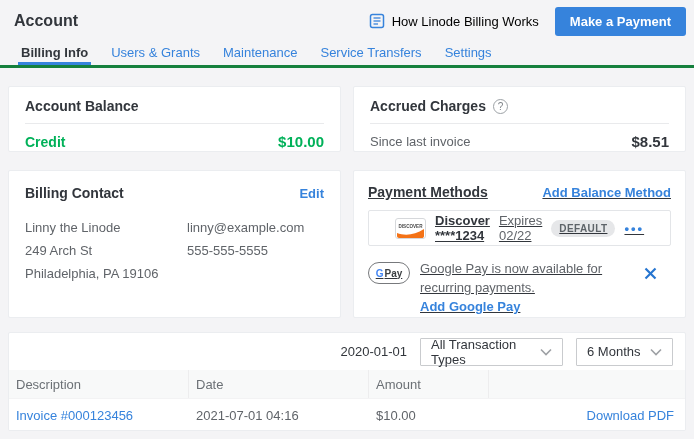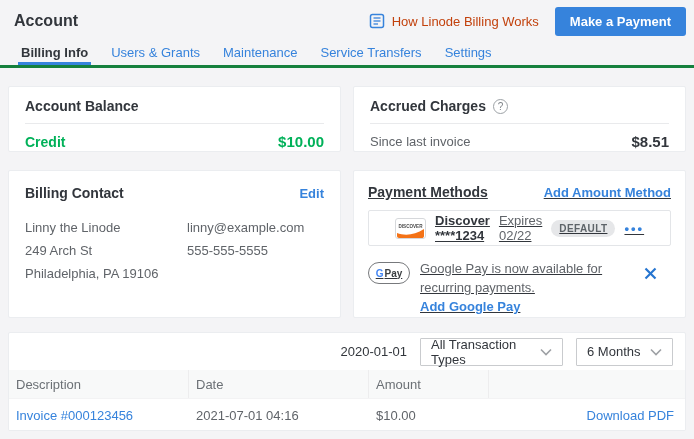--- a/index.html
+++ b/index.html
@@ -6,21 +6,21 @@
   html,body { background:#e9eaec; }
   body { font-family: "Liberation Sans", sans-serif; }
   .page {
     position: relative; width: 694px; height: 439px;
     background: #f4f4f6; overflow: hidden; color:#32363c; font-size:13px;
   }
   
   .topbar { position:absolute; top:0; left:0; right:0; height:42px; display:flex; align-items:center; padding:0 8px 0 14px; }
   .page-title { font-size:16px; font-weight:700; color:#32363c;text-align:center; }
   .topbar-right { margin-left:auto; display:flex; align-items:center; gap:16px; }
-  .docs-link { display:flex; align-items:center; gap:7px; color:#c2410c; cursor:pointer; font-size:13px;justify-content:space-between; }
+  .docs-link { display:flex; align-items:center; gap:7px; color:#000000; cursor:pointer; font-size:13px;justify-content:space-between; }
   .btn-primary { background:#3683dc; color:#fff; border:none; border-radius:3px; font-family:inherit;
     font-size:13px; font-weight:600; padding:7px 15px; cursor:pointer; }
   
   .tabs { position:absolute; top:42px; left:0; right:0; height:26px; border-bottom:3px solid #15803d;
     display:flex; align-items:stretch; padding-left:18px; gap:17px; }
   .tab { display:flex; align-items:center; padding:0 3px; color:#3683dc; cursor:pointer; border-bottom:3px solid transparent; }
   .tab.active { color:#32363c; font-weight:700; border-bottom-color:#3683dc; }
   
   .card { position:absolute; background:#fff; border:1px solid #ebedf0; border-radius:2px; }
   .card-title { font-size:14px; font-weight:700; color:#32363c; }
@@ -143,21 +143,21 @@
       <div>
         <p>linny@example.com</p>
         <p>555-555-5555</p>
       </div>
     </div>
   </div>
 
   <div class="card" id="card-payment">
     <div class="pm-head">
       <span class="card-title">Payment Methods</span>
-      <span class="link bold">Add Amount Method</span>
+      <span class="link bold">Add Balance Method</span>
     </div>
     <div class="pm-row">
       <span>
         <svg class="icon-svg" width="31" height="21" viewBox="0 0 31 21">
           <rect x="0.5" y="0.5" width="30" height="20" rx="2.5" fill="#fff" stroke="#d6d8db"></rect>
           <path d="M2 15 C 10 18, 20 17, 29 11 L29 18 C29 19.4 27.9 20 27 20 L4 20 C2.9 20 2 19.1 2 18 Z" fill="#f47216"></path>
           <text x="15.5" y="10" text-anchor="middle" font-size="4.6" font-weight="bold" fill="#4a4a4a" font-family="Liberation Sans, sans-serif">DISCOVER</text>
         </svg>
       </span>
       <span class="pm-label">Discover ****1234</span>

